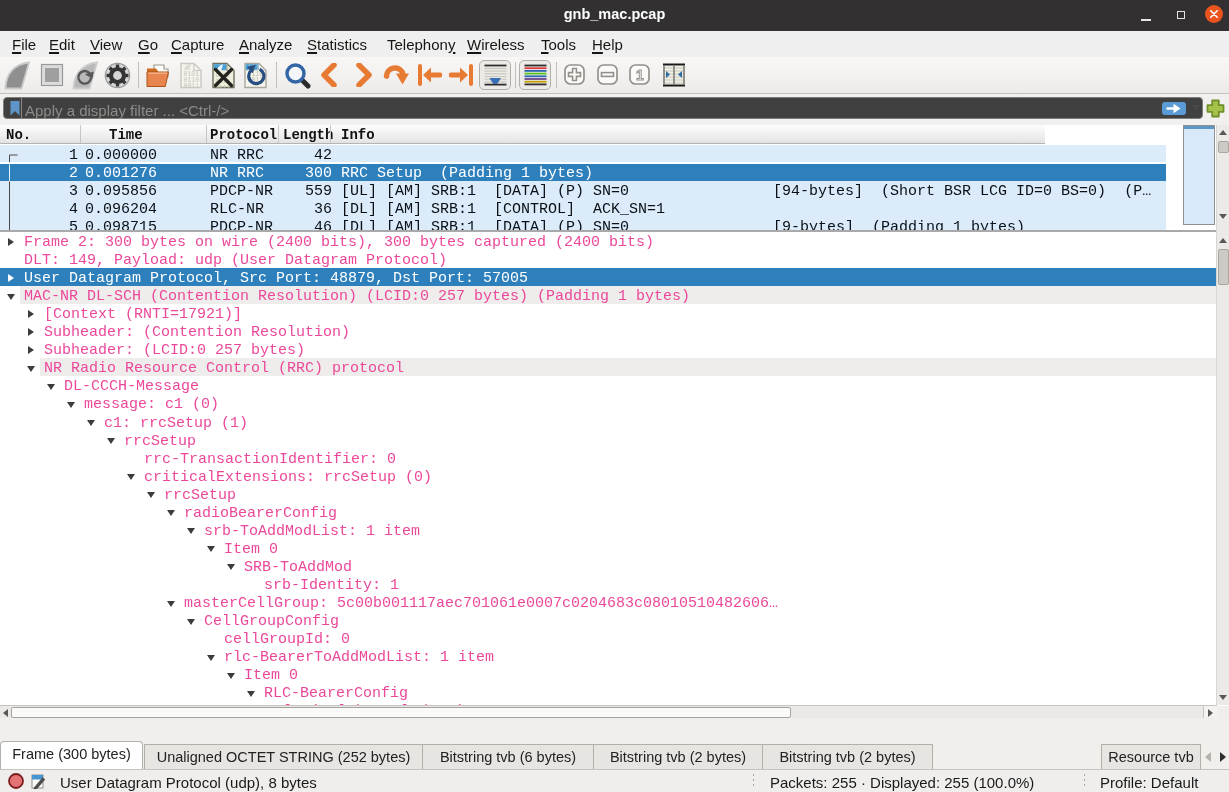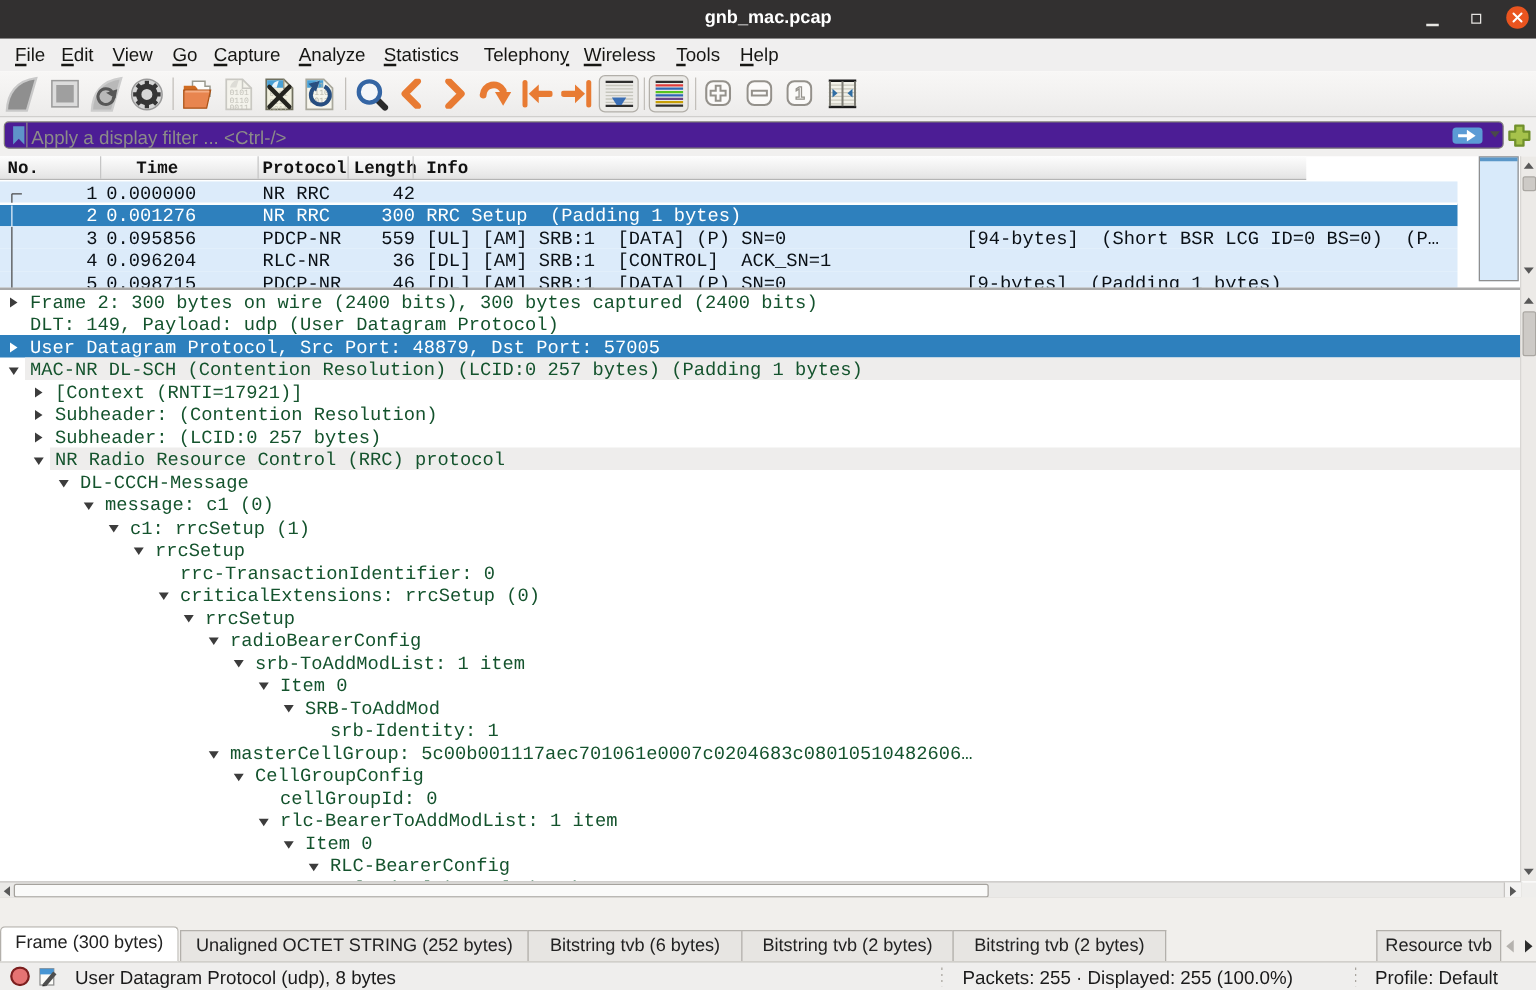--- a/index.html
+++ b/index.html
@@ -12,34 +12,34 @@
 #title{left:0;top:6px;width:1229px;text-align:center;color:#fff;font-weight:bold;font-size:14.5px;}
 
 #menubar{left:0;top:31px;width:1229px;height:26px;background:#f0efef;}
 .menu{position:absolute;top:5px;font-size:15px;color:#161613;}
 .menu u{text-decoration-thickness:1.6px;text-underline-offset:2px;}
 
 #toolbar{left:0;top:57px;width:1229px;height:36px;background:linear-gradient(180deg,#f8f7f6 0%,#f2f1f0 55%,#ecebea 100%);border-bottom:1px solid #c2c1bf;}
 .tsep{position:absolute;top:5px;width:1px;height:26px;background:#c2bfba;}
 
 #filterbar{left:0;top:94px;width:1229px;height:31px;background:#f1f0ef;}
-#finput{position:absolute;left:3px;top:3px;width:1198px;height:20px;background:#4c1d95;border:1.5px solid #7f7d79;border-radius:4px;text-decoration:underline;}
+#finput{position:absolute;left:3px;top:3px;width:1198px;height:20px;background:#404040;border:1.5px solid #7f7d79;border-radius:4px;text-decoration:underline;}
 #fplace{position:absolute;left:21px;top:2.5px;font-size:15px;color:#8c8b89;line-height:20px;}
 
 #phead{left:0;top:125px;width:1045px;height:18px;background:linear-gradient(180deg,#fdfdfd,#e9e9e9 80%,#e2e2e2);border-bottom:1px solid #b4b4b4;font-family:Liberation Mono, monospace;}
 .hcell{position:absolute;top:1.5px;font-size:14px;font-weight:bold;color:#111;}
 .hsep{position:absolute;top:0;width:1px;height:18px;background:#c6c6c6;}
 #plist{left:0;top:144.5px;width:1216px;height:85.5px;background:#fff;overflow:hidden;}
 .prow{position:absolute;left:0;width:1166px;height:18.13px;background:#dcebfa;color:#0a1016;}
 .prow span{position:absolute;top:2px;}
 .prow.sel{background:#2e80bd;color:#fff;}
 #plborder{left:0;top:230px;width:1216px;height:2px;background:#a9a9a9;}
 
 #dpane{left:0;top:232px;width:1216px;height:473px;background:#fff;overflow:hidden;}
-.drow{position:absolute;left:0;width:1216px;height:18px;color:#14532d;}
+.drow{position:absolute;left:0;width:1216px;height:18px;color:#ec4899;}
 .drow span{position:absolute;top:2px;}
 .drow.sel{background:#2e80bd;color:#fff;}
 .drow .band{position:absolute;top:0;height:18px;background:#eeedec;}
 .tri-r{position:absolute;width:0;height:0;border-left:6px solid #3c3c3c;border-top:4.5px solid transparent;border-bottom:4.5px solid transparent;top:5.5px;}
 .tri-d{position:absolute;width:0;height:0;border-top:6px solid #3c3c3c;border-left:4.5px solid transparent;border-right:4.5px solid transparent;top:7.5px;}
 .drow.sel .tri-r{border-left-color:#fff;}
 
 #minimap{left:1183px;top:125px;width:32px;height:100px;background:#d8eafa;border:1px solid #8f8f8f;box-sizing:border-box;}
 #vsb1{left:1216px;top:125px;width:13px;height:107px;background:#eceae7;border-left:1px solid #d8d6d3;box-sizing:border-box;}
 #vsb2{left:1216px;top:232px;width:13px;height:473px;background:#eceae7;border-left:1px solid #d8d6d3;box-sizing:border-box;}

